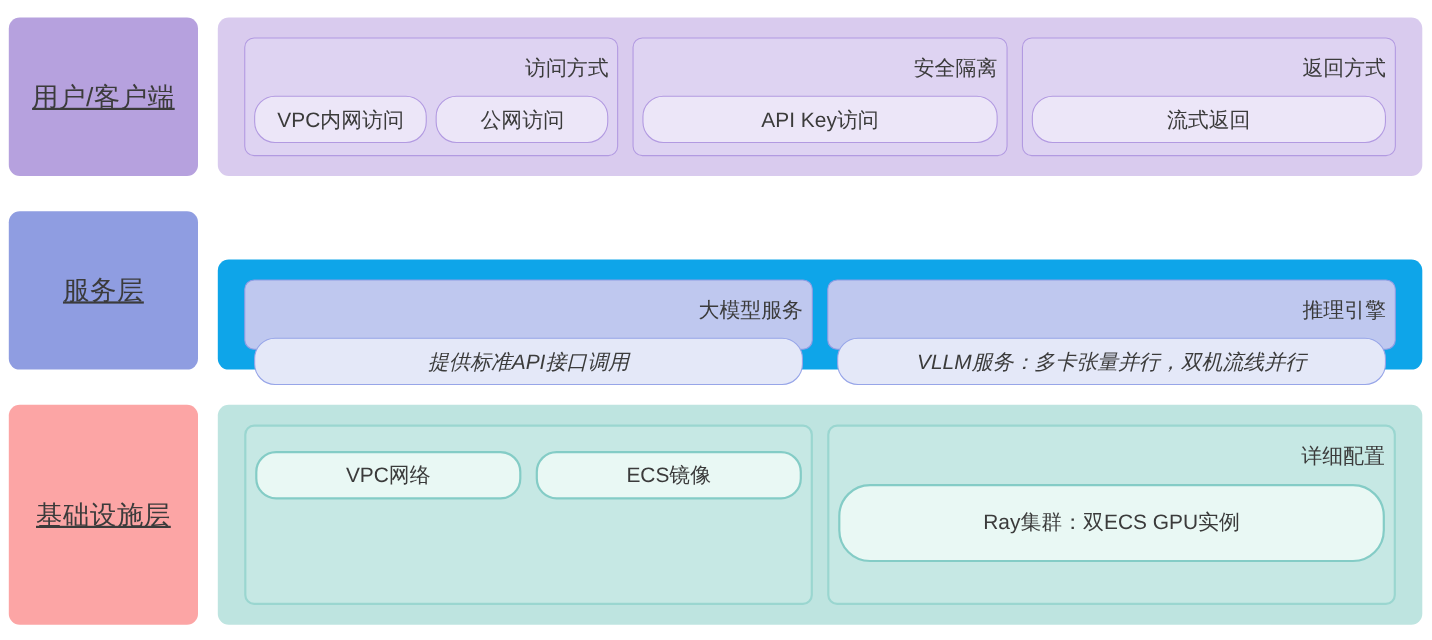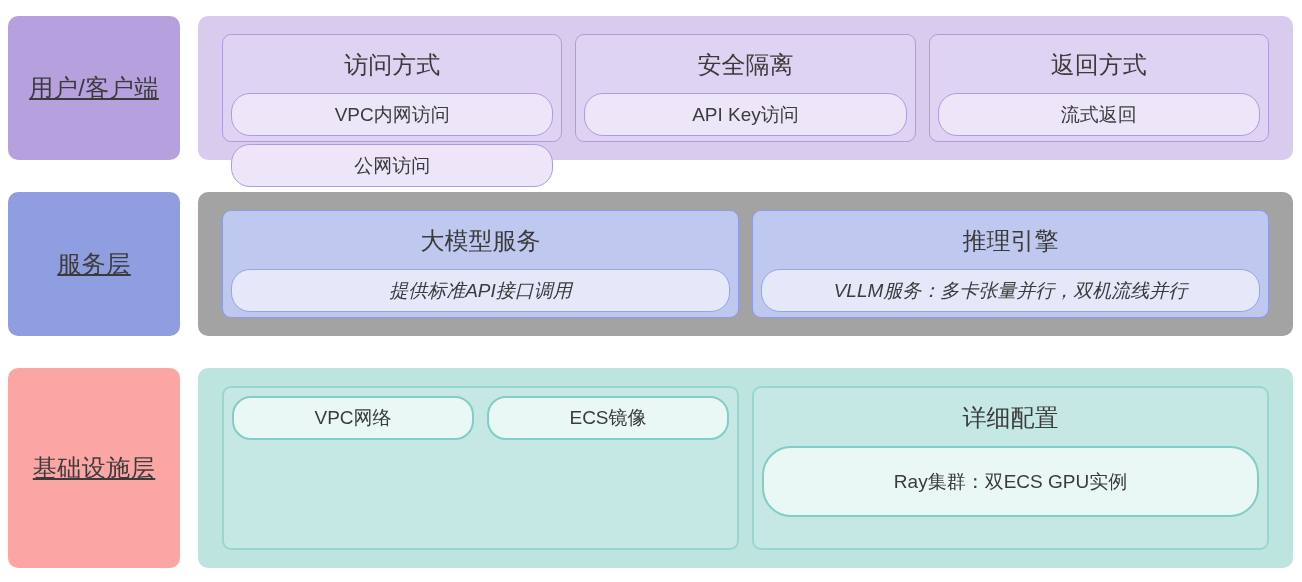--- a/index.html
+++ b/index.html
@@ -41,56 +41,57 @@
     gap: 13px;
   }
   .group {
     flex: 1;
     border-radius: 9px;
     padding: 8px;
     display: flex;
     flex-direction: column;
   }
   .group-title {
-    text-align: center;
-    font-size: 24px;
+    text-align: right;
+    font-size: 19px;
     padding: 6px 0 12px;
   }
-  .pill-row { display: flex; gap: 8px; flex-direction: column; }
+  .pill-row { display: flex; gap: 8px; }
   .pill {
     flex: 1;
     min-height: 43px;
     border-radius: 19px;
     display: flex; align-items: center; justify-content: center;
     text-align: center;
     font-size: 19px;
     padding: 4px 12px;
   }
   .pill-grid {
     display: grid;
     grid-template-columns: 1fr 1fr;
     gap: 0 13px;
+    margin-top: 14px;
   }
   .pill-grid .pill { min-height: 44px; }
   .pill.multi {
     min-height: 71px;
     border-radius: 29px;
     line-height: 1.85;
     padding: 2px 14px;
   }
 
   
   .row-user .label-card { background: #b6a1de; }
   .row-user .panel      { background: #d9cbee; }
   .row-user .group      { background: #ded3f2; border: 1.5px solid #b29ae1; }
   .row-user .pill       { background: #ece6f8; border: 1.5px solid #b29ae1; }
 
   
   .row-service .label-card { background: #8f9de1; }
-  .row-service .panel      { background: #a3a3a3; }
+  .row-service .panel      { background: #0ea5e9; margin-top: 44px; }
   .row-service .group      { background: #bfc8ef; border: 1.5px solid #8d9ce4; }
   .row-service .pill       { background: #e4e8f8; border: 1.5px solid #97a5e8; font-style: italic; }
 
   
   .row-infra .label-card { background: #fca5a5; }
   .row-infra .panel      { background: #bee4e0; }
   .row-infra .group      { background: #c6e8e4; border: 2px solid #9ad6d0; }
   .row-infra .pill       { background: #e9f8f4; border: 2px solid #84ccc6; }
 </style>
 </head>

